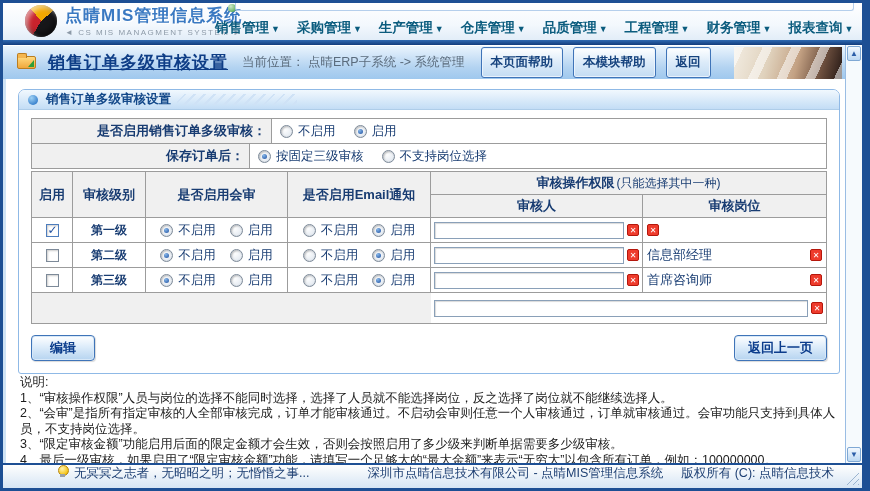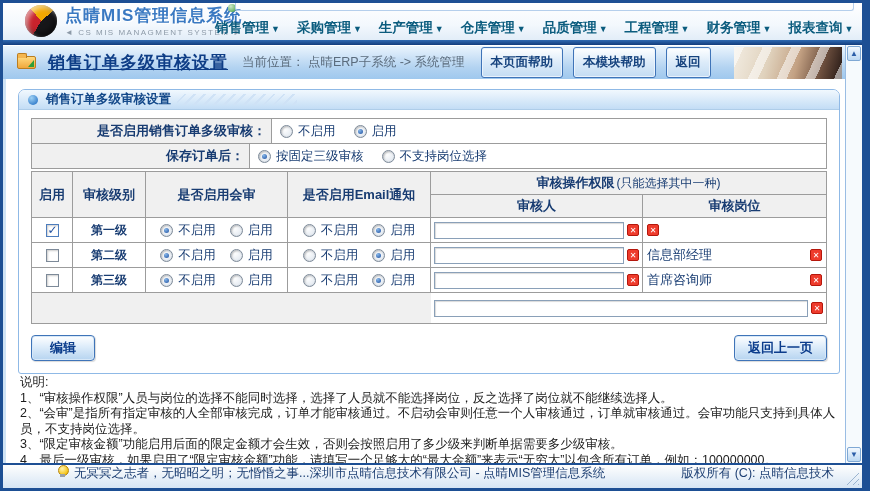--- a/index.html
+++ b/index.html
@@ -120,21 +120,21 @@
     line-height:15.5px;}
   
   .statusbar{position:absolute;left:0;right:0;bottom:0;height:25px;
     background:linear-gradient(#fefefe,#d6e5f4);border-top:2px solid #1d4f94;
     display:flex;align-items:flex-start;font-size:12.5px;color:#1d3f73;}
   .bulb-icon{width:9px;height:12px;margin-left:55px;position:relative;flex:none;}
   .bulb-icon::before{content:"";position:absolute;left:0;top:0;width:9px;height:9px;border-radius:50%;
     background:radial-gradient(circle at 35% 30%,#fff3b0,#f5c518 70%,#d89e00);border:1px solid #b8860b;}
   .bulb-icon::after{content:"";position:absolute;left:2px;bottom:0;width:5px;height:3px;background:#9aa0a8;}
   .sb-quote{margin-left:7px;white-space:nowrap;}
-  .sb-company{white-space:nowrap;}
+  .sb-company{margin-left:58px;white-space:nowrap;}
   .sb-copy{margin-left:auto;margin-right:28px;white-space:nowrap;}
   .grip{position:absolute;right:3px;bottom:3px;width:14px;height:14px;
     background:repeating-linear-gradient(135deg,transparent 0 3px,#9ab4d0 3px 4px);
     clip-path:polygon(100% 0,100% 100%,0 100%);}
 </style>
 </head>
 <body>
 
 <div class="window">
 

